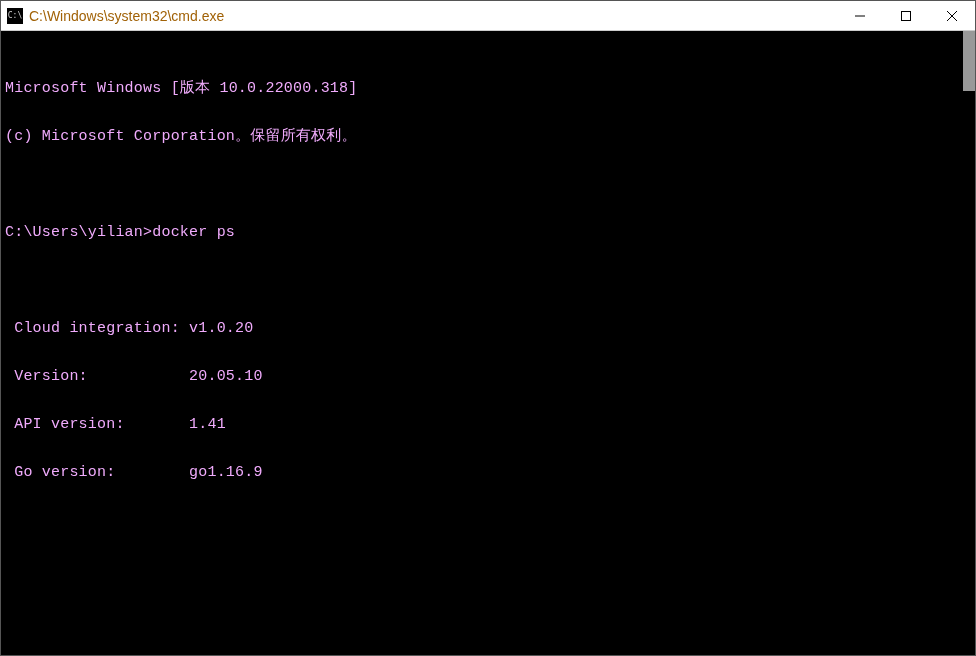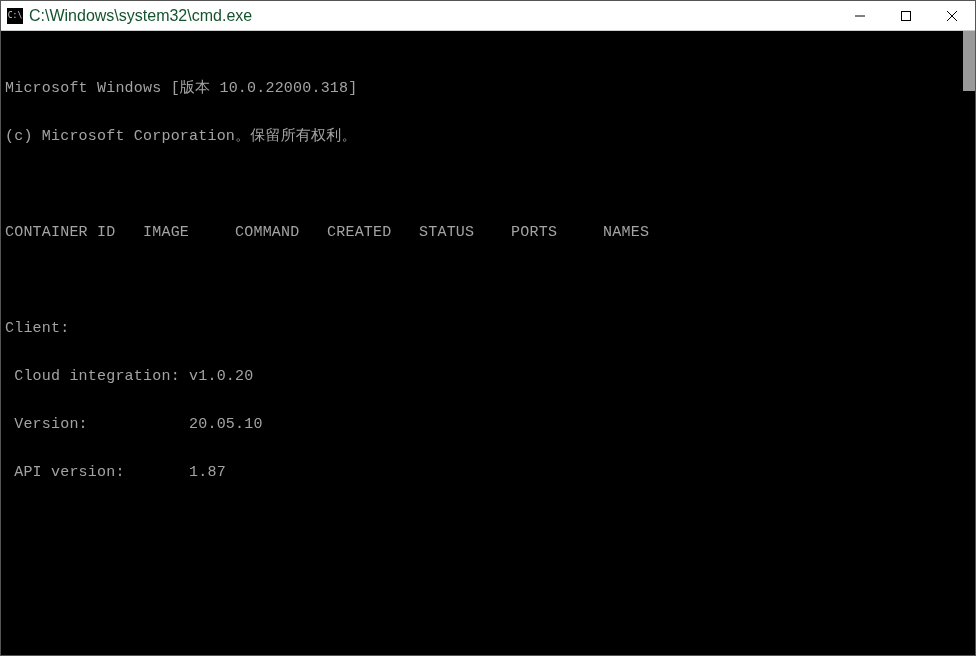--- a/index.html
+++ b/index.html
@@ -30,42 +30,42 @@
       margin-right: 6px;
       display: flex;
       align-items: center;
       justify-content: center;
       font-size: 8px;
       color: #ccc;
       font-family: monospace;
     }
     .titlebar-title {
       font-family: "Segoe UI", Tahoma, sans-serif;
-      font-size: 16px;
-      color: #14532d;
+      font-size: 14px;
+      color: #a16207;
       flex: 1;
     }
     .titlebar-controls {
       display: flex;
       height: 100%;
     }
     .titlebar-btn {
       width: 46px;
       height: 100%;
       display: flex;
       align-items: center;
       justify-content: center;
       font-family: "Segoe UI Symbol", sans-serif;
       font-size: 10px;
       color: #000;
       cursor: pointer;
     }
     .terminal {
       background: #000;
-      color: #a3a3a3;
+      color: #f0abfc;
       padding: 2px 4px;
       font-size: 15px;
       line-height: 16px;
       white-space: pre;
       height: calc(100% - 30px);
       overflow: hidden;
       position: relative;
       letter-spacing: 0.2px;
     }
     .scrollbar {
@@ -107,26 +107,26 @@
         </svg>
     </div>
   </div>
 </div>
 
 <div class="terminal">
   <div class="scrollbar"></div>
   <div class="line">Microsoft Windows [版本 10.0.22000.318]</div>
   <div class="line">(c) Microsoft Corporation。保留所有权利。</div>
   <div class="line"></div>
-  <div class="line">CONTAINER ID   IMAGE     COMMAND   CREATED   STATUS    PORTS     NAMES</div>
+  <div class="line">C:\Users\yilian&gt;docker ps</div>
   <div class="line"></div>
-  <div class="line">Client:</div>
   <div class="line"> Cloud integration: v1.0.20</div>
   <div class="line"> Version:           20.05.10</div>
-  <div class="line"> API version:       1.87</div>
+  <div class="line"> API version:       1.41</div>
+  <div class="line"> Go version:        go1.16.9</div>
   
   
   
   
   
   
   
   
   
   

